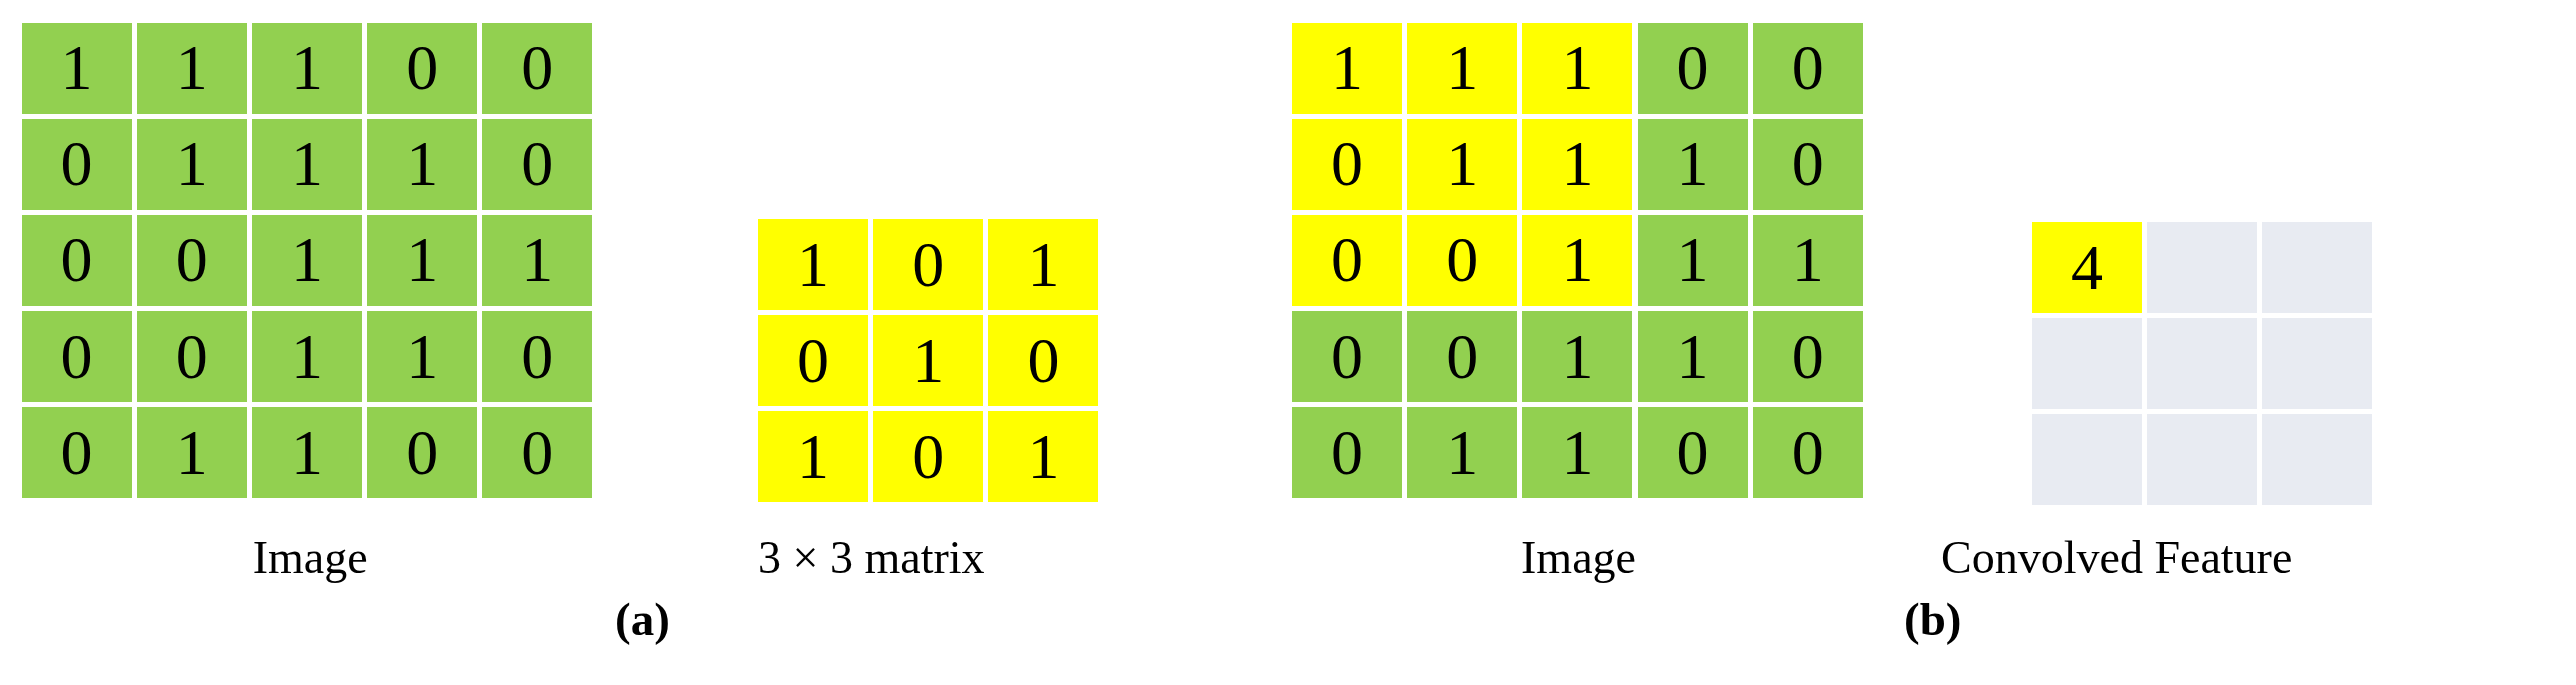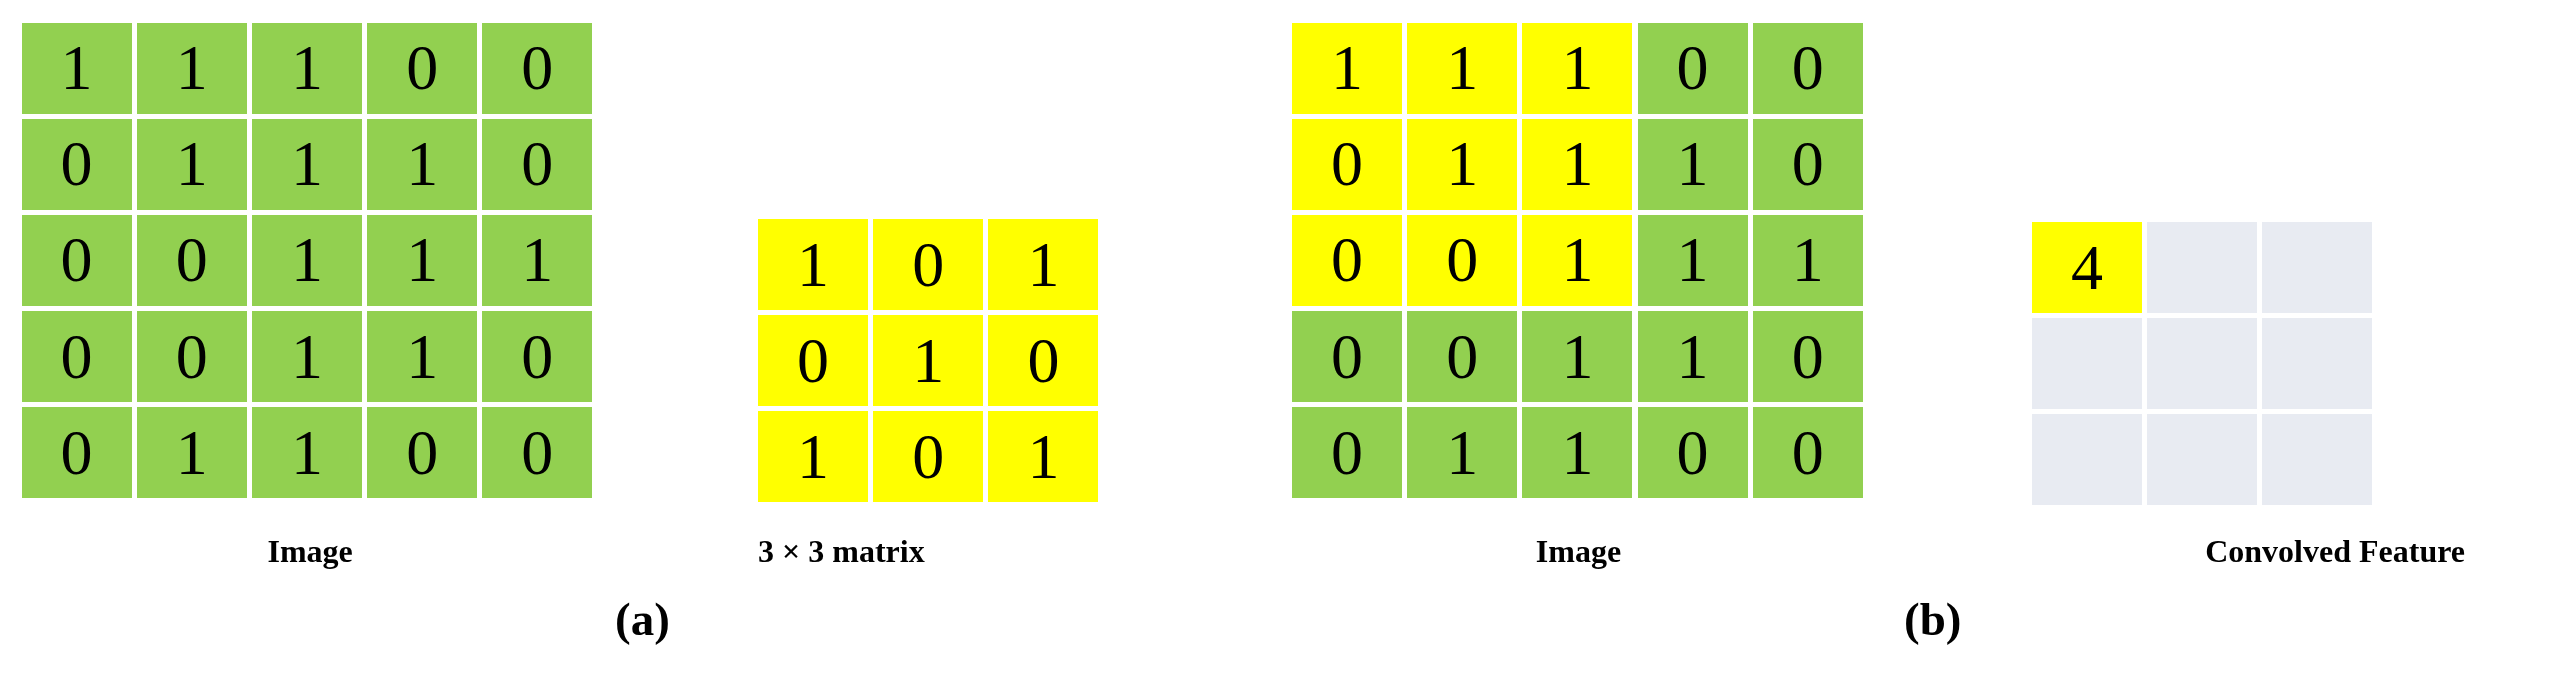--- a/index.html
+++ b/index.html
@@ -51,30 +51,29 @@
 
   
   #image-grid-a   { left: 21.6px;   top: 22.5px; }
   #kernel-grid    { left: 758px;  top: 219px; }
   #image-grid-b   { left: 1292px; top: 22.5px; }
   #feature-grid   { left: 2032px; top: 222px; }
 
   
   .caption {
     position: absolute;
-    font-size: 32px;
+    font-size: 46px;
     line-height: 1;
     white-space: nowrap;
     font-family: "Liberation Serif", "DejaVu Serif", serif;
-    font-weight: bold;
   }
   #caption-image-a   { left: 21.6px;   top: 535px; width: 577px; text-align: center; }
   #caption-kernel    { left: 758px;  top: 535px; width: 351px; text-align: left; }
   #caption-image-b   { left: 1292px; top: 535px; width: 573px; text-align: center; }
-  #caption-feature   { left: 2032px; top: 535px; width: 342px; text-align: right;
+  #caption-feature   { left: 2032px; top: 535px; width: 342px; text-align: left;
                        margin-left: -91px; width: 524px; }
 
   .subfig {
     position: absolute;
     font-size: 47px;
     line-height: 1;
     font-weight: bold;
     font-family: "Liberation Serif", "DejaVu Serif", serif;
   }
   #subfig-a { left: 615px;  top: 596px; }

